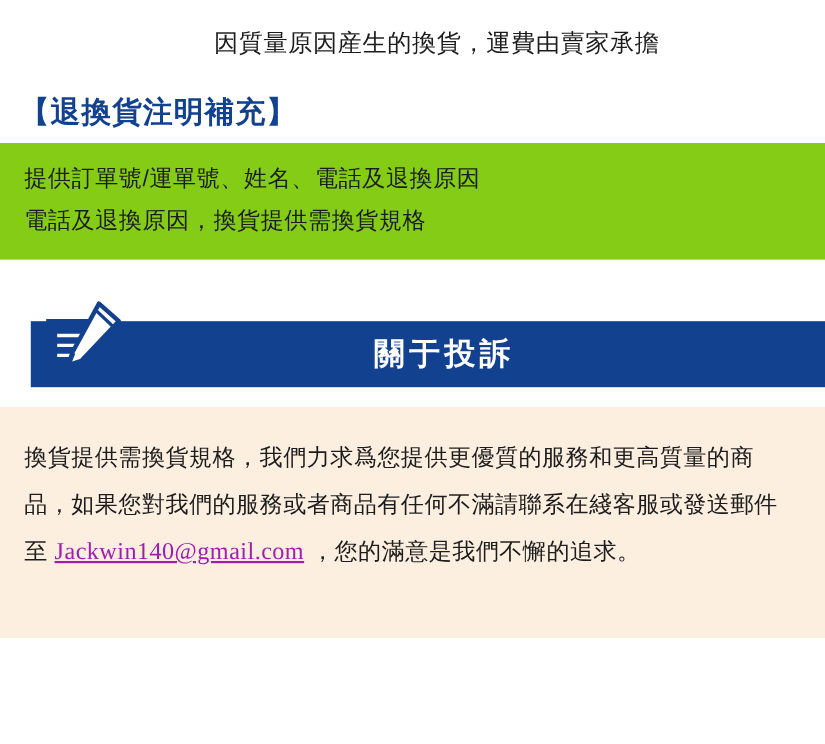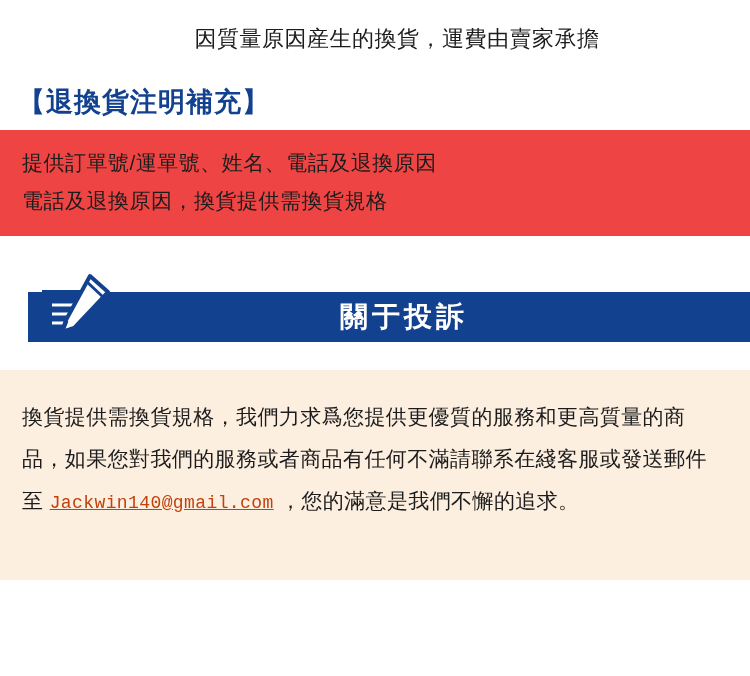--- a/index.html
+++ b/index.html
@@ -37,21 +37,21 @@
   .bracket-heading {
     font-size: 27px;
     font-weight: bold;
     color: #12418f;
     margin: 22px 16px 10px 18px;
     letter-spacing: 1px;
   }
 
   
   .note-box {
-    background: #ef4444;
+    background: #84cc16;
     padding: 14px 0 16px 0;
     margin: 0;
   }
   .note-line {
     font-size: 21px;
     line-height: 38px;
     color: #1c1c1c;
     padding-left: 22px;
     letter-spacing: 0.5px;
   }
@@ -60,21 +60,21 @@
   .banner-wrap {
     position: relative;
     margin-top: 48px;
     height: 64px;
   }
   .banner-bar {
     position: absolute;
     left: 28px;
     right: 0;
     top: 8px;
-    height: 50px;
+    height: 60px;
     background: #12418f;
     display: flex;
     align-items: center;
     justify-content: center;
   }
   .banner-title {
     color: #ffffff;
     font-size: 28px;
     font-weight: bold;
     letter-spacing: 4px;
@@ -96,24 +96,24 @@
     height: 150px;
     box-sizing: content-box;
   }
   .complaint-text {
     font-size: 21px;
     line-height: 42px;
     color: #1c1c1c;
     letter-spacing: 0.4px;
   }
   .email-link {
-    color: #c2410c;
+    color: #a21caf;
     text-decoration: underline;
-    font-family: Liberation Mono, monospace;
-    font-size: 18px;
+    font-family: Liberation Serif, serif;
+    font-size: 22px;
   }
 </style>
 </head>
 <body>
 
 <div class="page">
 
   <div class="top-lines">
     <div class="top-line">因質量原因産生的換貨，運費由賣家承擔</div>
   </div>

